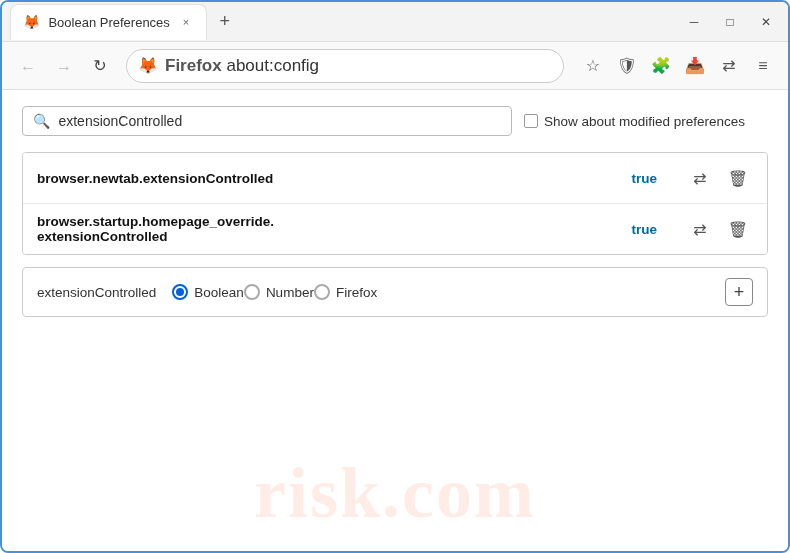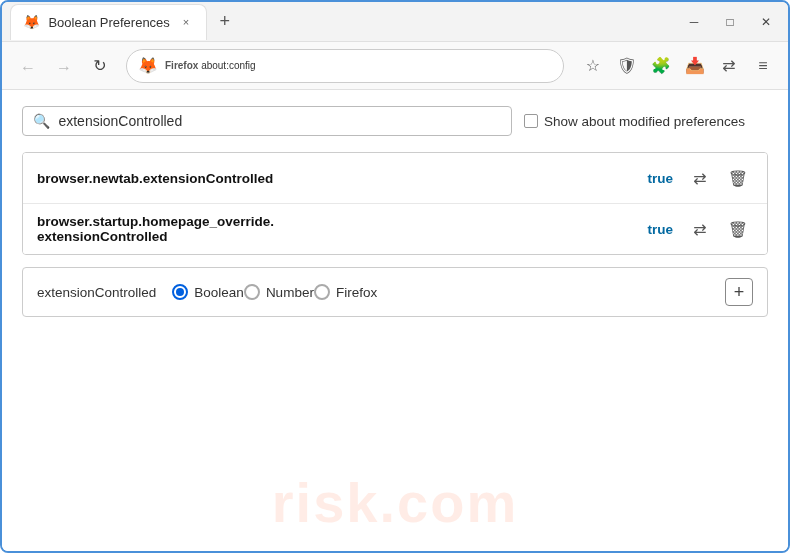--- a/index.html
+++ b/index.html
@@ -113,21 +113,21 @@
       margin: 0 6px;
     }
     .firefox-logo {
       width: 18px;
       height: 18px;
       display: flex;
       align-items: center;
       justify-content: center;
     }
     .address-text {
-      font-size: 10px;
+      font-size: 17px;
       color: #333;
     }
     .address-brand {
       font-weight: bold;
       color: #555;
     }
     .address-url {
       color: #333;
     }
 
@@ -157,27 +157,27 @@
       overflow-y: auto;
       position: relative;
     }
 
     
     .watermark {
       position: absolute;
       bottom: 20px;
       left: 50%;
       transform: translateX(-50%);
-      font-size: 56px;
+      font-size: 72px;
       font-weight: bold;
       color: rgba(255, 100, 50, 0.12);
       letter-spacing: 2px;
       white-space: nowrap;
       pointer-events: none;
-      font-family: Liberation Sans, sans-serif;
+      font-family: Liberation Serif, serif;
       z-index: 0;
     }
 
     
     .search-row {
       display: flex;
       align-items: center;
       gap: 12px;
       margin-bottom: 16px;
       position: relative;
@@ -231,21 +231,21 @@
       margin-bottom: 12px;
       position: relative;
       z-index: 1;
     }
     .pref-row {
       display: flex;
       align-items: center;
       padding: 10px 14px;
       border-bottom: 1px solid #e8e8e8;
       background: #fff;
-      gap: 12px;
+      gap: 28px;
     }
     .pref-row:last-child { border-bottom: none; }
     .pref-name {
       font-weight: bold;
       font-size: 13.5px;
       color: #111;
       flex: 1;
       word-break: break-all;
     }
     .pref-value {

